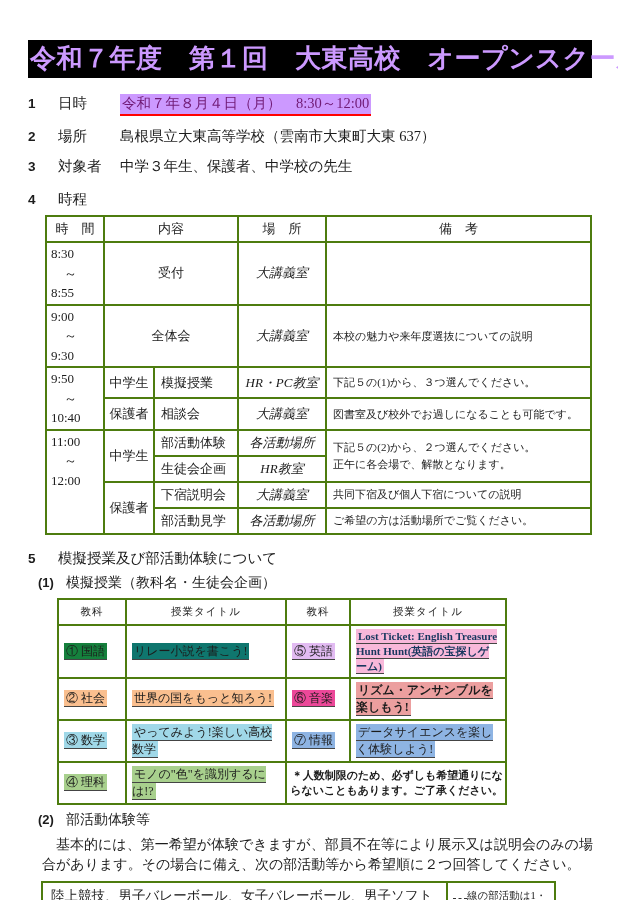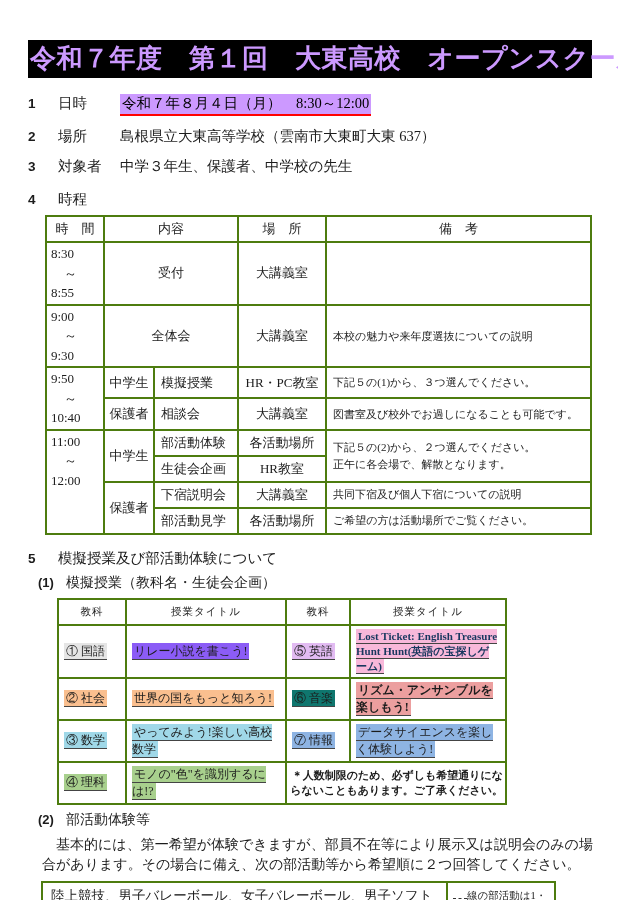--- a/index.html
+++ b/index.html
@@ -17,21 +17,21 @@
     font-weight:bold;font-size:26px;line-height:1.0;
     text-align:center;padding:5px 2px 7px;letter-spacing:0.5px;
     white-space:nowrap;
   }
 
   
   .items{margin-top:16px;}
   .item{display:flex;align-items:baseline;margin-bottom:11px;font-size:14.5px;}
   .item-num{width:30px;font-family:"Liberation Sans","DejaVu Sans",sans-serif;font-weight:bold;font-size:13.5px;}
   .item-label{width:62px;}
-  .date-hl{background:#cc99ff;border-bottom:2px solid #ff0000;padding:0 2px 1px;color:#000000;}
+  .date-hl{background:#cc99ff;border-bottom:2px solid #ff0000;padding:0 2px 1px;color:#701a75;}
 
   
   .sec{display:flex;align-items:baseline;margin-top:14px;margin-bottom:6px;font-size:14.5px;}
   .sec-num{width:30px;font-family:"Liberation Sans","DejaVu Sans",sans-serif;font-weight:bold;font-size:13.5px;}
   .sub{display:flex;align-items:baseline;margin:6px 0 6px 10px;font-size:14px;}
   .sub-num{width:28px;font-family:"Liberation Sans","DejaVu Sans",sans-serif;font-weight:bold;font-size:13px;}
 
   
   table{border-collapse:collapse;}
   td,th{border:2px solid #4d7c0f;}
@@ -42,21 +42,21 @@
   .schedule td{padding:1px 4px;}
   .schedule .c-time{width:58px;}
   .schedule .c-group{width:50px;}
   .schedule .c-act{width:84px;}
   .schedule .c-place{width:88px;}
   .schedule .c-note{width:auto;}
   .schedule .time{white-space:pre-line;vertical-align:top;font-size:13px;line-height:1.5;}
   .schedule .group{text-align:center;}
   .schedule .act{text-align:left;padding-left:6px;}
   .schedule .center{text-align:center;}
-  .schedule .place{text-align:center;}
+  .schedule .place{text-align:center;font-style:italic;}
   .schedule .note{font-size:11px;line-height:1.5;white-space:pre-line;padding-left:6px;}
   .schedule .row-tall td{height:42px;}
   .schedule .row-mid td{height:33px;}
   .schedule .row-sm td{height:22px;}
 
   
   .lessons{margin-left:29px;margin-top:2px;width:450px;table-layout:fixed;font-size:12px;}
   .lessons th{font-weight:normal;font-size:10.5px;height:22px;letter-spacing:1px;}
   .lessons td{padding:3px 5px;height:19px;}
   .lessons .c-s1{width:68px;}
@@ -193,29 +193,29 @@
         <col class="c-t2">
     </colgroup>
     <tbody>
         <tr>
       <th>教科</th>
       <th>授業タイトル</th>
       <th>教科</th>
       <th>授業タイトル</th>
     </tr>
     <tr>
-      <td><span class="hl" style="background-color: #e5e5e5;">① 国語</span></td>
-      <td><span class="hl" style="background-color: #8b5cf6;">リレー小説を書こう!</span></td>
+      <td><span class="hl" style="background-color: #15803d;">① 国語</span></td>
+      <td><span class="hl" style="background-color: #0f766e;">リレー小説を書こう!</span></td>
       <td><span class="hl" style="background-color: rgb(226, 187, 242);">⑤ 英語</span></td>
       <td><span class="hl lesson-en" style="background-color: rgb(248, 184, 218);">Lost Ticket: English Treasure Hunt Hunt(英語の宝探しゲーム)</span></td>
     </tr>
     <tr>
       <td><span class="hl" style="background-color: rgb(250, 191, 143);">② 社会</span></td>
       <td><span class="hl" style="background-color: rgb(250, 191, 143);">世界の国をもっと知ろう!</span></td>
-      <td><span class="hl" style="background-color: #0f766e;">⑥ 音楽</span></td>
+      <td><span class="hl" style="background-color: #ec4899;">⑥ 音楽</span></td>
       <td><span class="hl" style="background-color: rgb(236, 159, 159); font-weight: bold;">リズム・アンサンブルを楽しもう!</span></td>
     </tr>
     <tr>
       <td><span class="hl" style="background-color: rgb(160, 216, 232);">③ 数学</span></td>
       <td><span class="hl" style="background-color: rgb(160, 216, 232);">やってみよう!楽しい高校数学</span></td>
       <td><span class="hl" style="background-color: rgb(142, 180, 227);">⑦ 情報</span></td>
       <td><span class="hl" style="background-color: rgb(142, 180, 227);">データサイエンスを楽しく体験しよう!</span></td>
     </tr>
     <tr>
       <td><span class="hl" style="background-color: rgb(168, 208, 141);">④ 理科</span></td>

